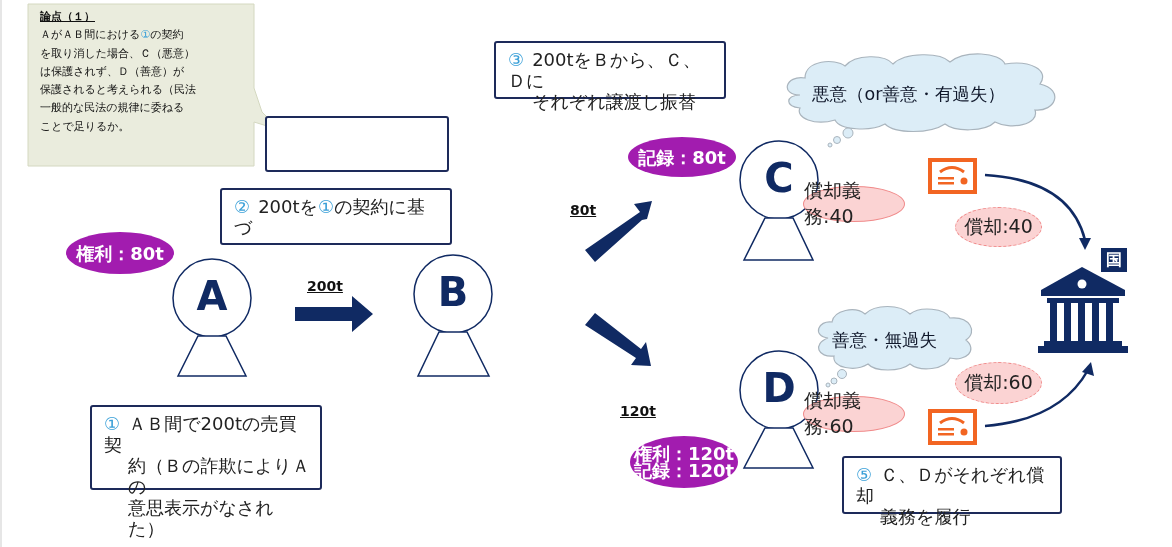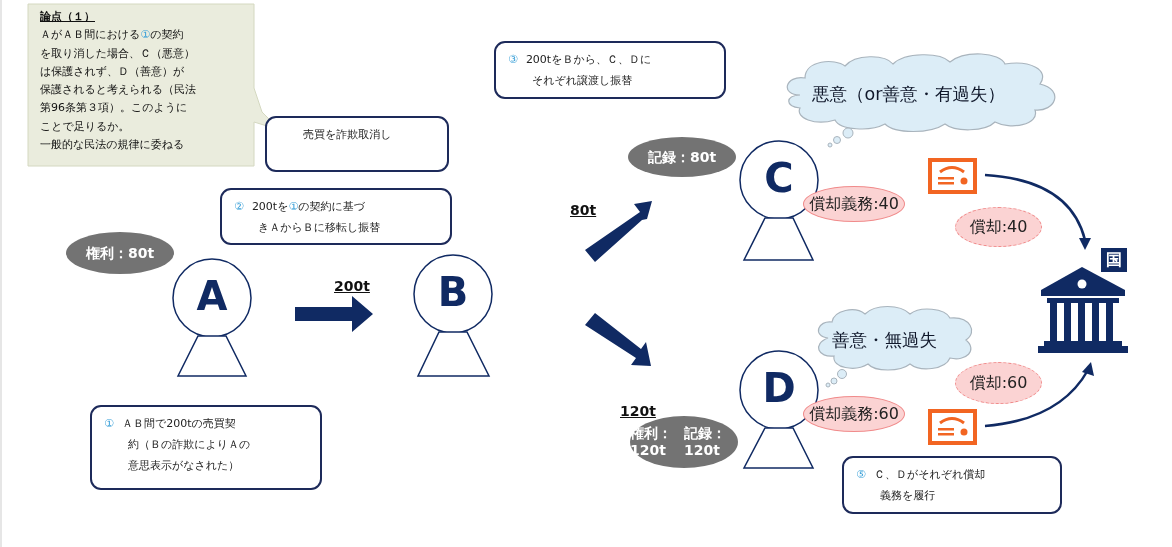--- a/index.html
+++ b/index.html
@@ -3,28 +3,28 @@
 <meta charset="utf-8">
 <style>
   html, body { margin:0; padding:0; background:#ffffff; }
   body { width:1172px; height:547px; position:relative; overflow:hidden;
          font-family:"DejaVu Sans", "Liberation Sans", sans-serif; color:#222; }
   .frame-left { position:absolute; left:0; top:0; width:2px; height:547px; background:#e6e6e6; }
   svg.canvas { position:absolute; left:0; top:0; }
   .abs { position:absolute; }
   .note-text { position:absolute; left:40px; top:8px; width:215px; font-size:11px; line-height:18.3px; color:#111; }
   .note-title { font-weight:bold; text-decoration:underline; }
-  .box { position:absolute; background:#fff; border:2px solid #1d2a5a; border-radius:11px;
-         font-size:11px; line-height:21px; color:#222; box-sizing:border-box; padding:6px 10px 0 12px; }
+  .box { position:absolute; background:#fff; border:2px solid #1d2a5a; border-radius:3px;
+         font-size:18px; line-height:21px; color:#222; box-sizing:border-box; padding:6px 10px 0 12px; }
   .num { color:#3aa0d8; margin-right:8px; }
   .cir { color:#3aa0d8; }
-  .badge { position:absolute; background:#737373; color:#fff; font-weight:bold; font-size:14px;
-           border-radius:50%; display:flex; align-items:center; justify-content:center; text-align:left; line-height:17px; }
+  .badge { position:absolute; background:#a21caf; color:#fff; font-weight:bold; font-size:18px;
+           border-radius:50%; display:flex; align-items:center; justify-content:center; text-align:right; line-height:17px; }
   .pink { position:absolute; background:#fbd3d3; border:1.5px solid #f08a8a; border-radius:50%;
-          font-size:16px; color:#222; display:flex; align-items:center; justify-content:center; }
+          font-size:19px; color:#222; display:flex; align-items:center; justify-content:center; }
   .pink.dashed { border-style:dashed; }
   .qty { position:absolute; font-weight:bold; font-size:14px; text-decoration:underline; color:#111; }
   .letter { position:absolute; font-weight:bold; font-size:40px; color:#102a63; text-align:center; width:76px; }
   .cloud-text { position:absolute; font-size:17.5px; color:#0f172a; }
 </style>
 </head>
 <body>
 
 <div class="frame-left"></div>
 
@@ -113,32 +113,29 @@
 </svg>
 
 <div class="abs" style="left:1101px;top:249px;width:26px;height:22px;color:#fff;font-weight:bold;font-size:16px;text-align:center;line-height:22px;">国</div>
 
 <div class="note-text">
   <div class="note-title">論点（１）</div>
   <div><span>ＡがＡＢ間における</span><span class="cir">①</span><span>の契約</span></div>
   <div>を取り消した場合、Ｃ（悪意）</div>
   <div>は保護されず、Ｄ（善意）が</div>
   <div>保護されると考えられる（民法</div>
-  <div>第96条第３項）。このように</div>
+  <div>一般的な民法の規律に委ねる</div>
   <div>ことで足りるか。</div>
-  <div>一般的な民法の規律に委ねる</div>
 </div>
 
 <div class="box" style="left:265px;top:116px;width:184px;height:56px;">
-  <div style="padding-left:24px;">売買を詐欺取消し</div>
 </div>
 
 <div class="box" style="left:220px;top:188px;width:232px;height:57px;">
   <div><span class="num">②</span><span>200tを</span><span class="cir">①</span><span>の契約に基づ</span></div>
-  <div style="padding-left:24px;">きＡからＢに移転し振替</div>
 </div>
 
 <div class="box" style="left:494px;top:41px;width:232px;height:58px;">
   <div><span class="num">③</span><span>200tをＢから、Ｃ、Ｄに</span></div>
   <div style="padding-left:24px;">それぞれ譲渡し振替</div>
 </div>
 
 <div class="box" style="left:90px;top:405px;width:232px;height:85px;">
   <div><span class="num">①</span><span>ＡＢ間で200tの売買契</span></div>
   <div style="padding-left:24px;">約（Ｂの詐欺によりＡの</div>
@@ -150,29 +147,29 @@
   <div style="padding-left:24px;">義務を履行</div>
 </div>
 
 <div class="letter" style="left:174px;top:273px;">A</div>
 <div class="letter" style="left:415px;top:269px;">B</div>
 <div class="letter" style="left:741px;top:155px;">C</div>
 <div class="letter" style="left:741px;top:365px;">D</div>
 
 <div class="badge" style="left:66px;top:232px;width:108px;height:42px;">権利：80t</div>
 <div class="badge" style="left:628px;top:137px;width:108px;height:40px;">記録：80t</div>
-<div class="badge" style="left:630px;top:416px;width:108px;height:52px;flex-direction:row;">
+<div class="badge" style="left:630px;top:436px;width:108px;height:52px;flex-direction:column;">
   <div>権利：120t</div>
   <div>記録：120t</div>
 </div>
 
 <div class="pink" style="left:803px;top:186px;width:100px;height:34px;">償却義務:40</div>
 <div class="pink" style="left:803px;top:396px;width:100px;height:34px;">償却義務:60</div>
 
 <div class="pink dashed" style="left:955px;top:207px;width:85px;height:38px;">償却:40</div>
 <div class="pink dashed" style="left:955px;top:362px;width:85px;height:40px;">償却:60</div>
 
 <div class="cloud-text" style="left:812px;top:82px;">悪意（or善意・有過失）</div>
 <div class="cloud-text" style="left:832px;top:328px;">善意・無過失</div>
 
-<div class="qty" style="left:307px;top:278px;margin-left:27px;">200t</div>
+<div class="qty" style="left:307px;top:278px;">200t</div>
 <div class="qty" style="left:570px;top:202px;">80t</div>
 <div class="qty" style="left:620px;top:403px;">120t</div>
 
 </body></html>

